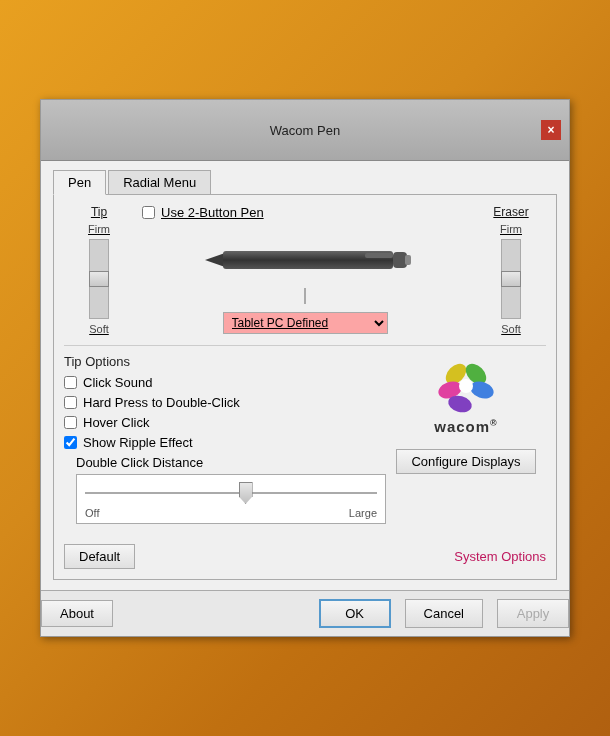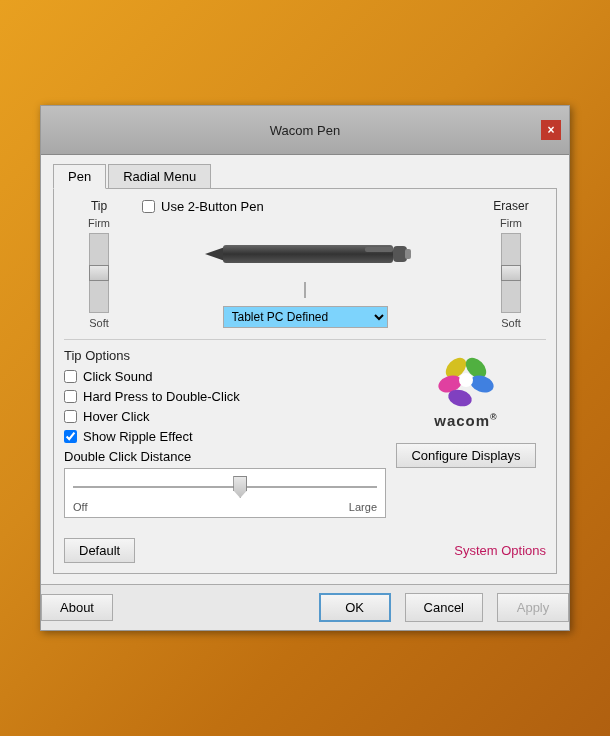--- a/index.html
+++ b/index.html
@@ -14,21 +14,21 @@
       font-size: 13px;
     }
     .window {
       width: 530px;
       background: #f0f0f0;
       border: 1px solid #999;
       box-shadow: 2px 2px 8px rgba(0,0,0,0.4);
     }
     .title-bar {
       background: linear-gradient(to bottom, #c0c0c0, #a8a8a8);
-      padding: 14px 8px;
+      padding: 20px 8px;
       display: flex;
       align-items: center;
       justify-content: space-between;
       border-bottom: 1px solid #888;
       gap: 28px;
     }
     .title-bar-text {
       font-size: 13px;
       font-weight: normal;
       color: #222;
@@ -78,20 +78,21 @@
       background: #f0f0f0;
       padding: 10px;
       position: relative;
       z-index: 1;
     }
     
     .tip-eraser-section {
       display: flex;
       align-items: stretch;
       margin-bottom: 10px;
+      text-decoration: underline;
     }
     .tip-group {
       display: flex;
       flex-direction: column;
       align-items: center;
       width: 70px;
     }
     .group-label {
       font-size: 12px;
       color: #222;
@@ -139,21 +140,21 @@
     }
     .dropdown-row {
       display: flex;
       align-items: center;
       margin-top: 4px;
     }
     .dropdown-row select {
       font-size: 12px;
       padding: 2px 4px;
       border: 1px solid #aaa;
-      background: #7dd3fc;
+      background: #fca5a5;
       width: 165px;
     }
     
     .section-label {
       font-size: 13px;
       color: #222;
       margin-bottom: 6px;
     }
     .options-section {
       display: flex;
@@ -191,20 +192,21 @@
       letter-spacing: 1px;
     }
     .wacom-text::after {
       content: '®';
       font-size: 9px;
       vertical-align: super;
     }
     
     .dcd-section {
       margin-bottom: 10px;
+      margin-left: 12px;
     }
     .dcd-label {
       font-size: 13px;
       margin-bottom: 4px;
     }
     .dcd-box {
       border: 1px solid #aaa;
       background: white;
       padding: 6px 8px 4px;
     }

